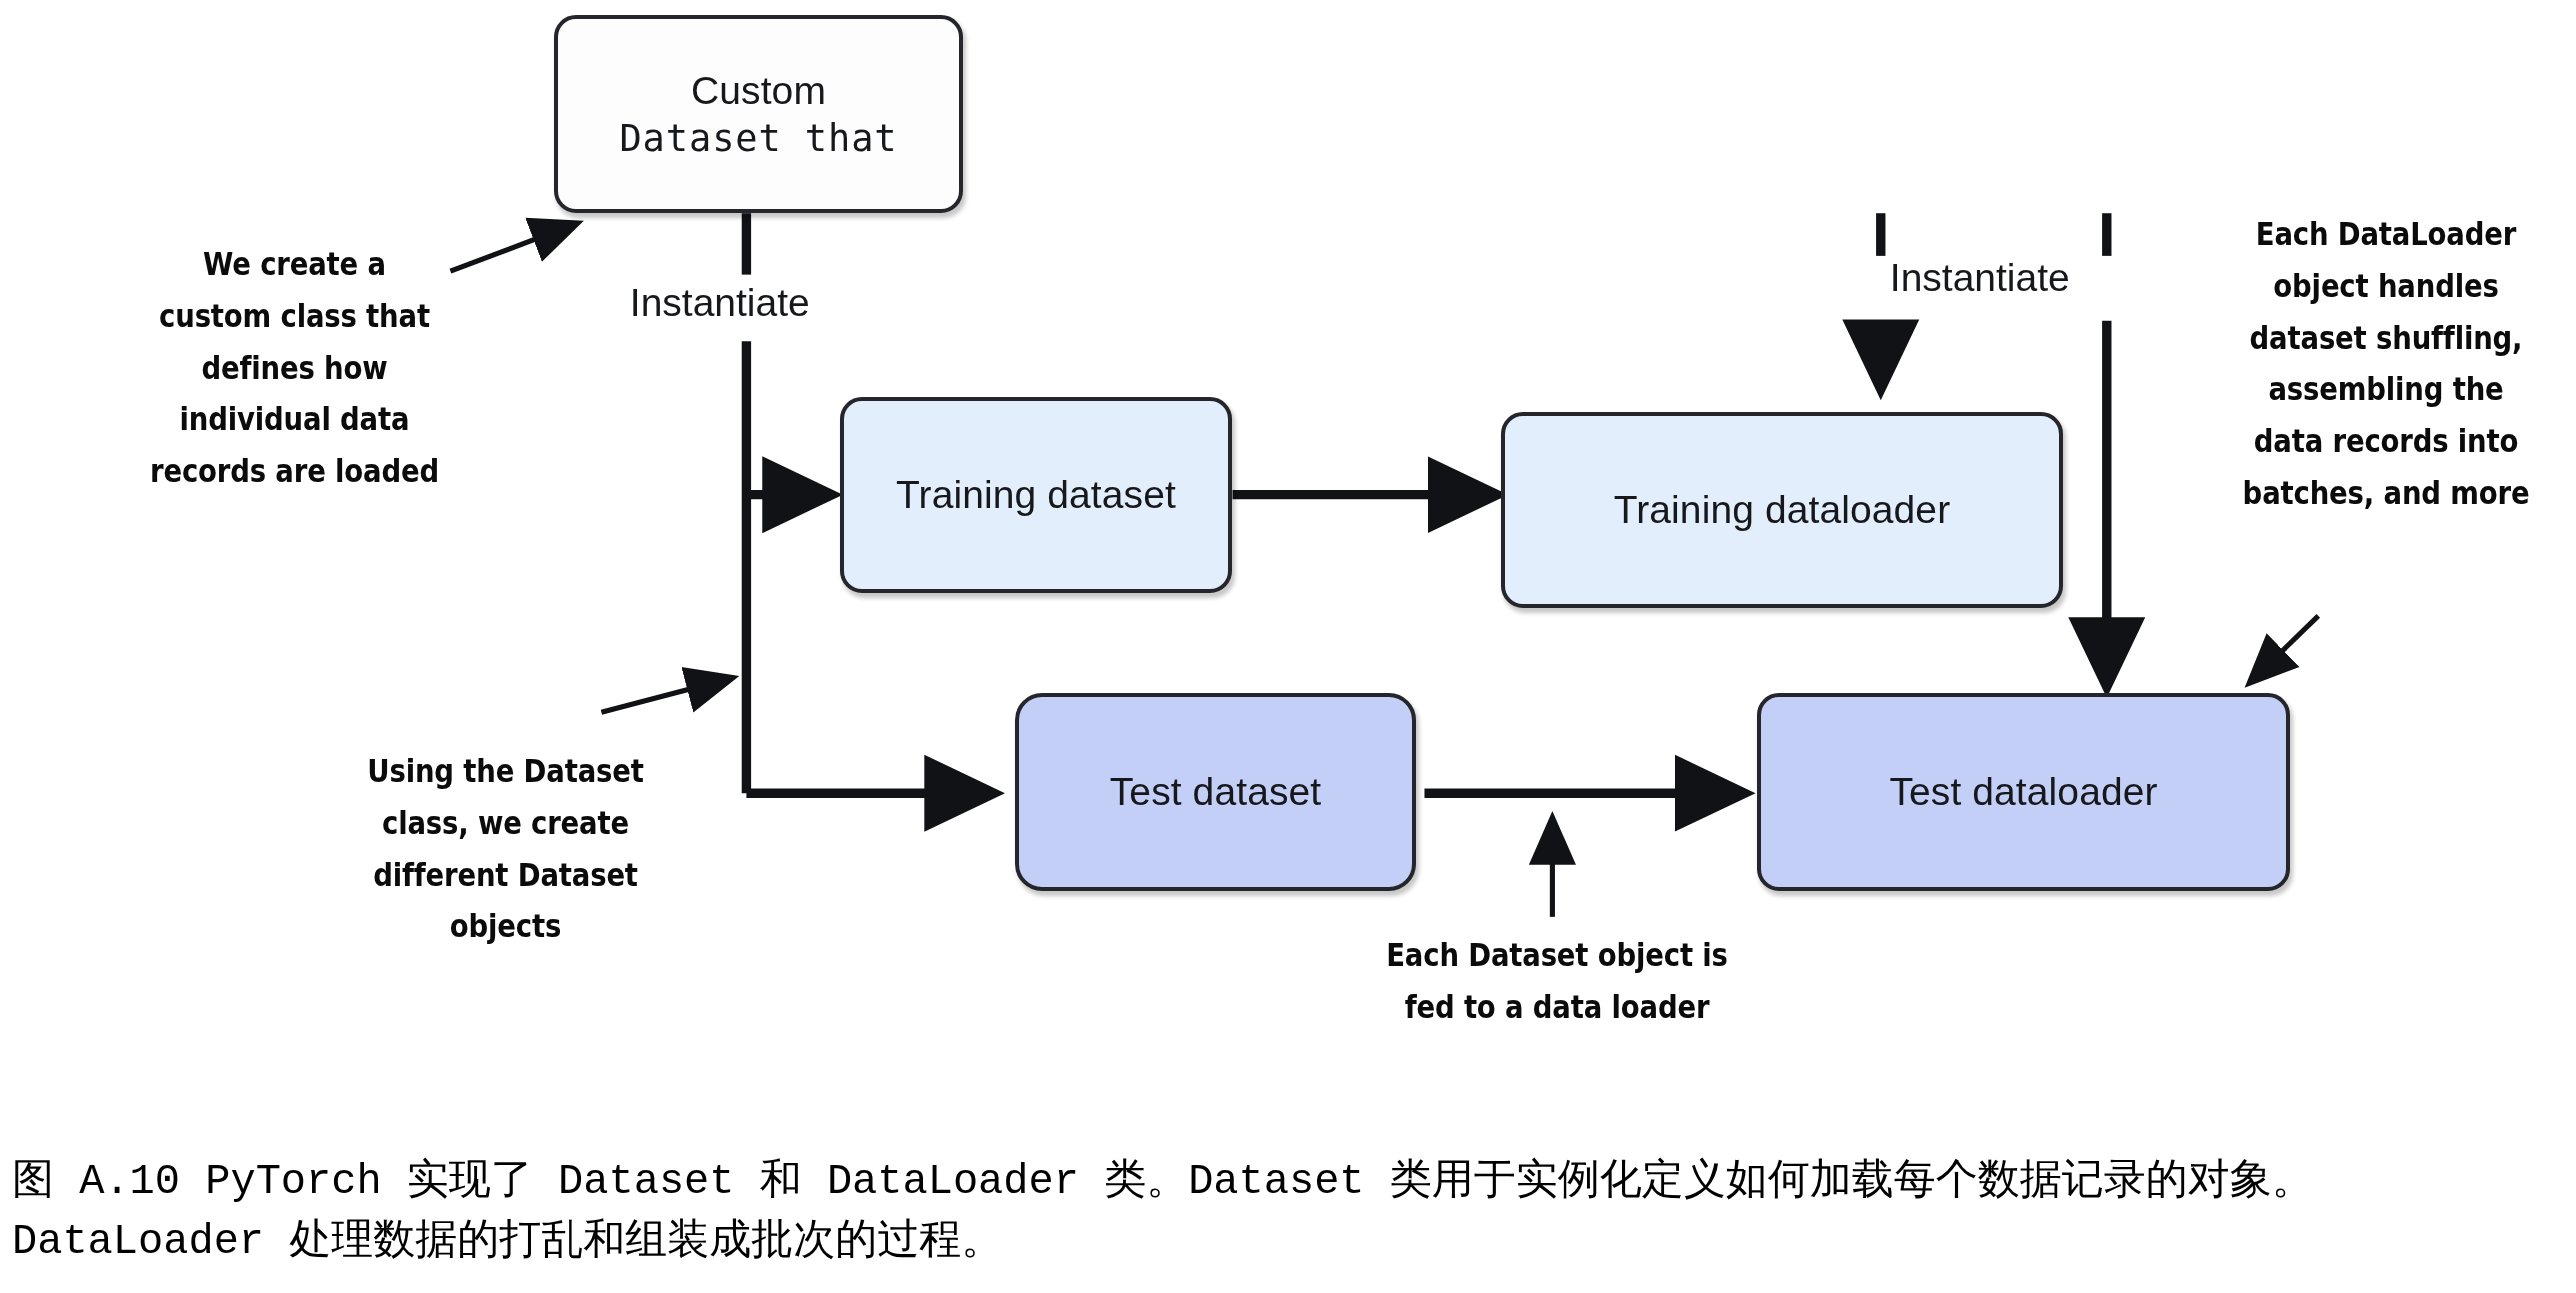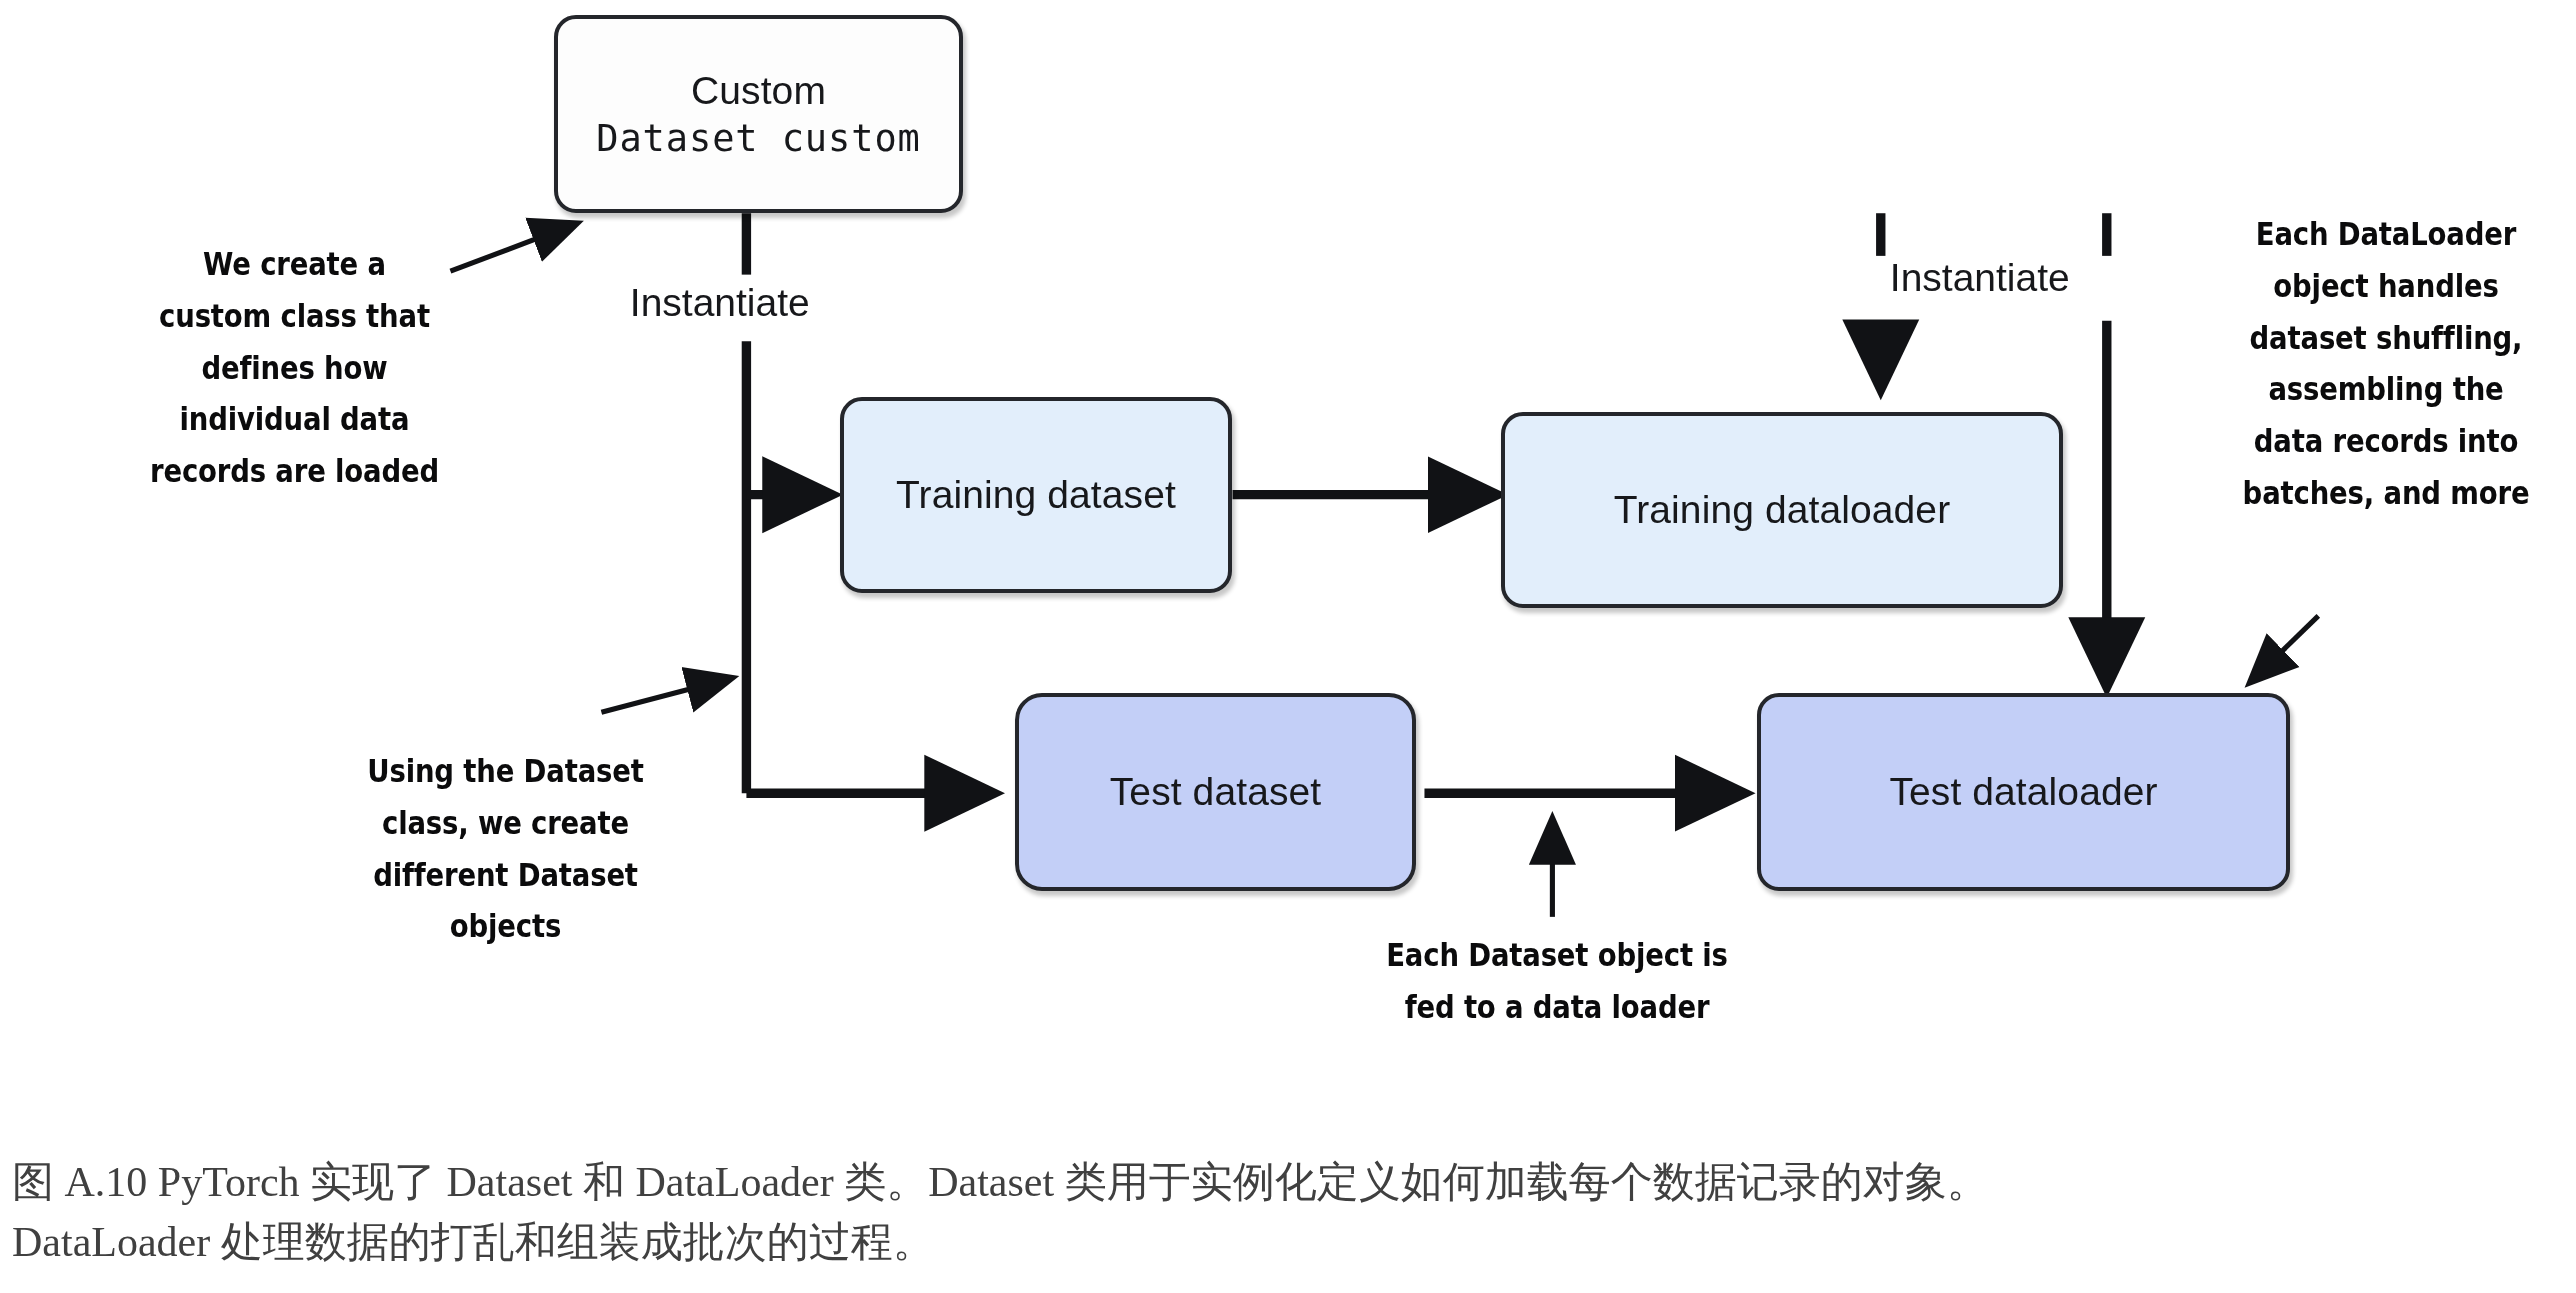--- a/index.html
+++ b/index.html
@@ -82,24 +82,24 @@
     letter-spacing: -0.2px;
     z-index: 4;
   }
 
   
   .caption {
     position: absolute;
     left: 12px;
     top: 1153px;
     width: 2542px;
-    color: #404040;
+    color: #000000;
     font-size: 42px;
     line-height: 1.42;
-    font-family: Liberation Serif, serif;
+    font-family: Liberation Mono, monospace;
   }
   .caption .line { display: block; white-space: nowrap; }
 </style>
 </head>
 <body>
 
 <div id="stage">
 
   <svg class="wires" viewBox="0 0 3020 1516">
     <defs>
@@ -133,21 +133,21 @@
 
     <path d="M 528,318 L 676,262" stroke="#111215" stroke-width="6" fill="none" marker-end="url(#arrowThin)"></path>
     <path d="M 705,835 L 858,795" stroke="#111215" stroke-width="6" fill="none" marker-end="url(#arrowThin)"></path>
     <path d="M 2718,722 L 2638,800" stroke="#111215" stroke-width="6" fill="none" marker-end="url(#arrowThin)"></path>
     <path d="M 1820,1075 L 1820,960" stroke="#111215" stroke-width="6" fill="none" marker-end="url(#arrowThin)"></path>
   </svg>
 
   <div class="node white" style="left:554px; top:15.4px; width:409px; height:198px;">
     <div class="label">
       <span>Custom</span><br>
-      <span class="mono">Dataset custom</span>
+      <span class="mono">Dataset that</span>
     </div>
   </div>
 
 
   <div class="node lightblue" style="left:840px; top:397px; width:392px; height:196px;text-align:center;">
     <span class="label">Training dataset</span>
   </div>
 
   <div class="node lightblue" style="left:1501px; top:397px; width:562px; height:196px;margin-top:15px;">
     <span class="label">Training dataloader</span>

